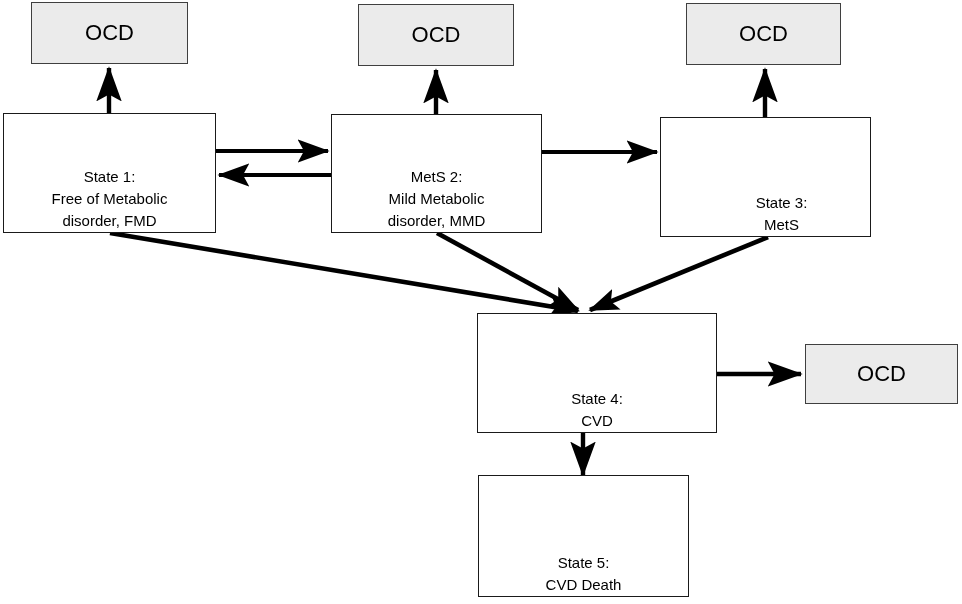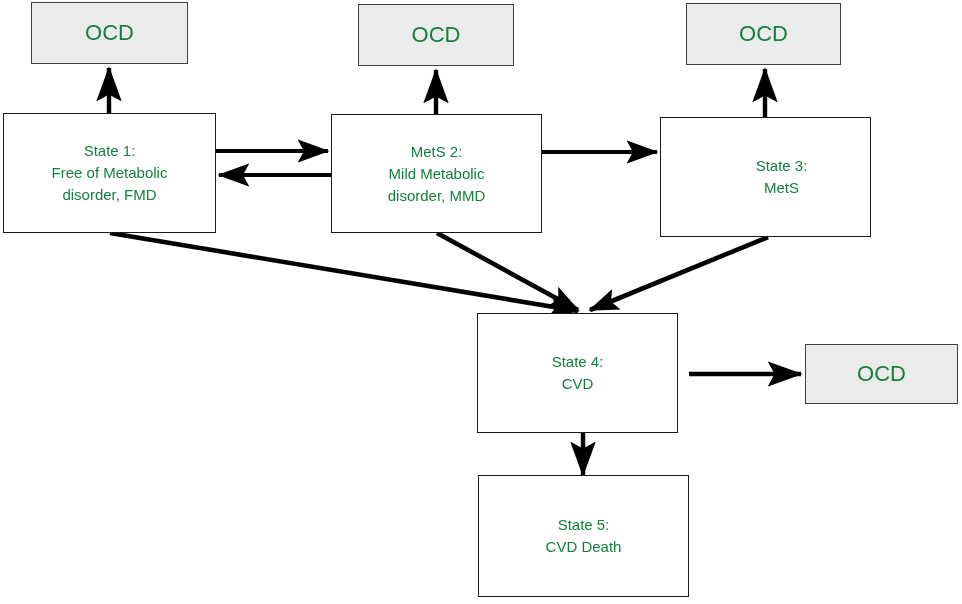--- a/index.html
+++ b/index.html
@@ -24,27 +24,28 @@
     height: 604px;
     pointer-events: none;
   }
   .node {
     position: absolute;
     box-sizing: border-box;
     display: flex;
     align-items: center;
     justify-content: center;
     text-align: center;
-    color: #15803d;
+    color: #000000;
   }
   .node.state {
     background: #ffffff;
     border: 1.6px solid #1a1a1a;
     font-size: 15px;
     line-height: 22px;
+    align-items: flex-end;
   }
   .node.ocd {
     background: #ebebeb;
     border: 1.8px solid #3f3f3f;
     font-size: 22px;
     line-height: 26px;
   }
   .node .label {
     padding: 0 4px;
     white-space: pre-line;
@@ -114,21 +115,21 @@
     <span class="label">MetS 2:
 Mild Metabolic
 disorder, MMD</span>
   </div>
 
   <div class="node state" style="left:660px; top:117px; width:211px; height:120px;padding-left:32px;">
     <span class="label">State 3:
 MetS</span>
   </div>
 
-  <div class="node state" style="left:477px; top:313px; width:201px; height:120px;">
+  <div class="node state" style="left:477px; top:313px; width:240px; height:120px;">
     <span class="label">State 4:
 CVD</span>
   </div>
 
   <div class="node state" style="left:478px; top:475px; width:211px; height:122px;">
     <span class="label">State 5:
 CVD Death</span>
   </div>
 
 </div>

